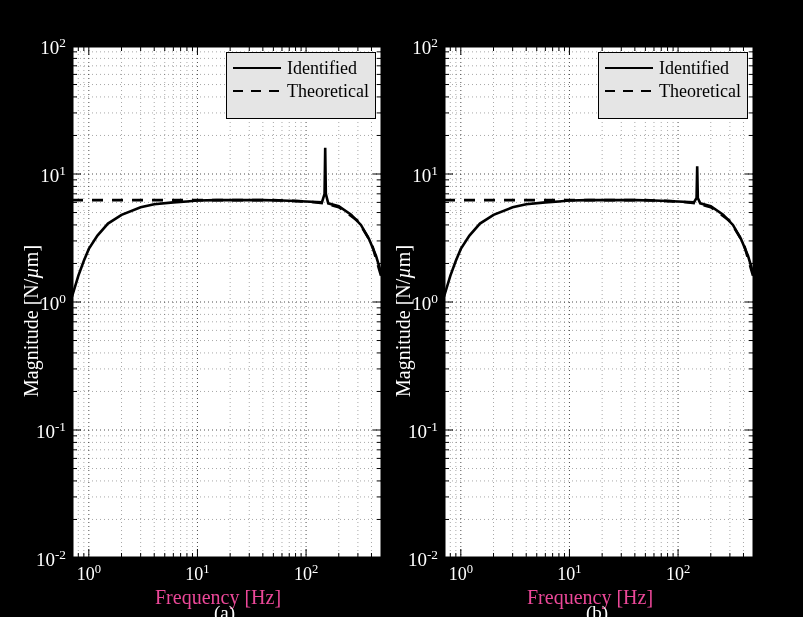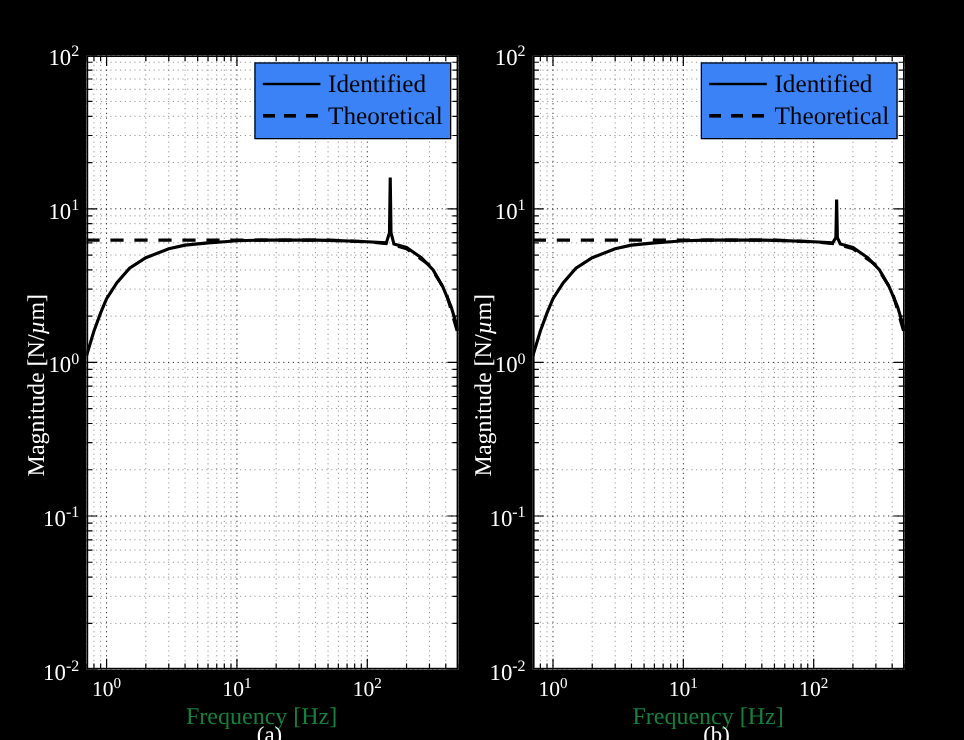--- a/index.html
+++ b/index.html
@@ -1,26 +1,26 @@
 <!DOCTYPE html>
 <html><head>
 <meta charset="utf-8">
 <style>
   html,body{margin:0;padding:0;background:#000;font-family:Georgia,'Times New Roman',serif}
   .page{position:relative;width:803px;height:617px;background:#000}
   .panel{position:absolute;background:#fff}
   .panel.left{left:72px;top:46px;width:310px;height:512px}
   .panel.right{left:444px;top:46px;width:310px;height:512px}
   svg{display:block}
-  .legend{position:absolute;right:6px;top:6px;background:#3b82f6;border:1.5px solid #000;padding:4px 6px 5px 6px;font-size:21px}
+  .legend{position:absolute;right:6px;top:6px;background:#e5e5e5;border:1.5px solid #000;padding:4px 6px 16px 6px;font-size:18px}
   .legend .row{display:flex;align-items:center;gap:6px;line-height:1.25}
   .legend .sw{width:48px;height:0;border-top:2.5px solid #000}
   .legend .sw.dash{border-top:none;height:2.5px;background:repeating-linear-gradient(90deg,#000 0 10px,transparent 10px 18px)}
   .ylabel{position:absolute;color:#fff;font-size:20px;transform:rotate(-90deg);transform-origin:left top;white-space:nowrap}
-  .xlabel{position:absolute;color:#15803d;font-size:20px;white-space:nowrap}
+  .xlabel{position:absolute;color:#ec4899;font-size:20px;white-space:nowrap}
   .ytick{position:absolute;color:#fff;font-size:19px;text-align:right;width:50px}
   .xtick{position:absolute;color:#fff;font-size:18px;text-align:center}
   .sublabel{position:absolute;color:#fff;font-size:19px}
 </style>
 </head>
 <body>
 <div class="page" id="page">
     <div class="panel left">
       <svg width="310" height="512">
         <line x1="9.044794456526862e-15" y1="0" x2="9.044794456526862e-15" y2="512" stroke="#000" stroke-width="0.35" stroke-dasharray="1 3"></line>

